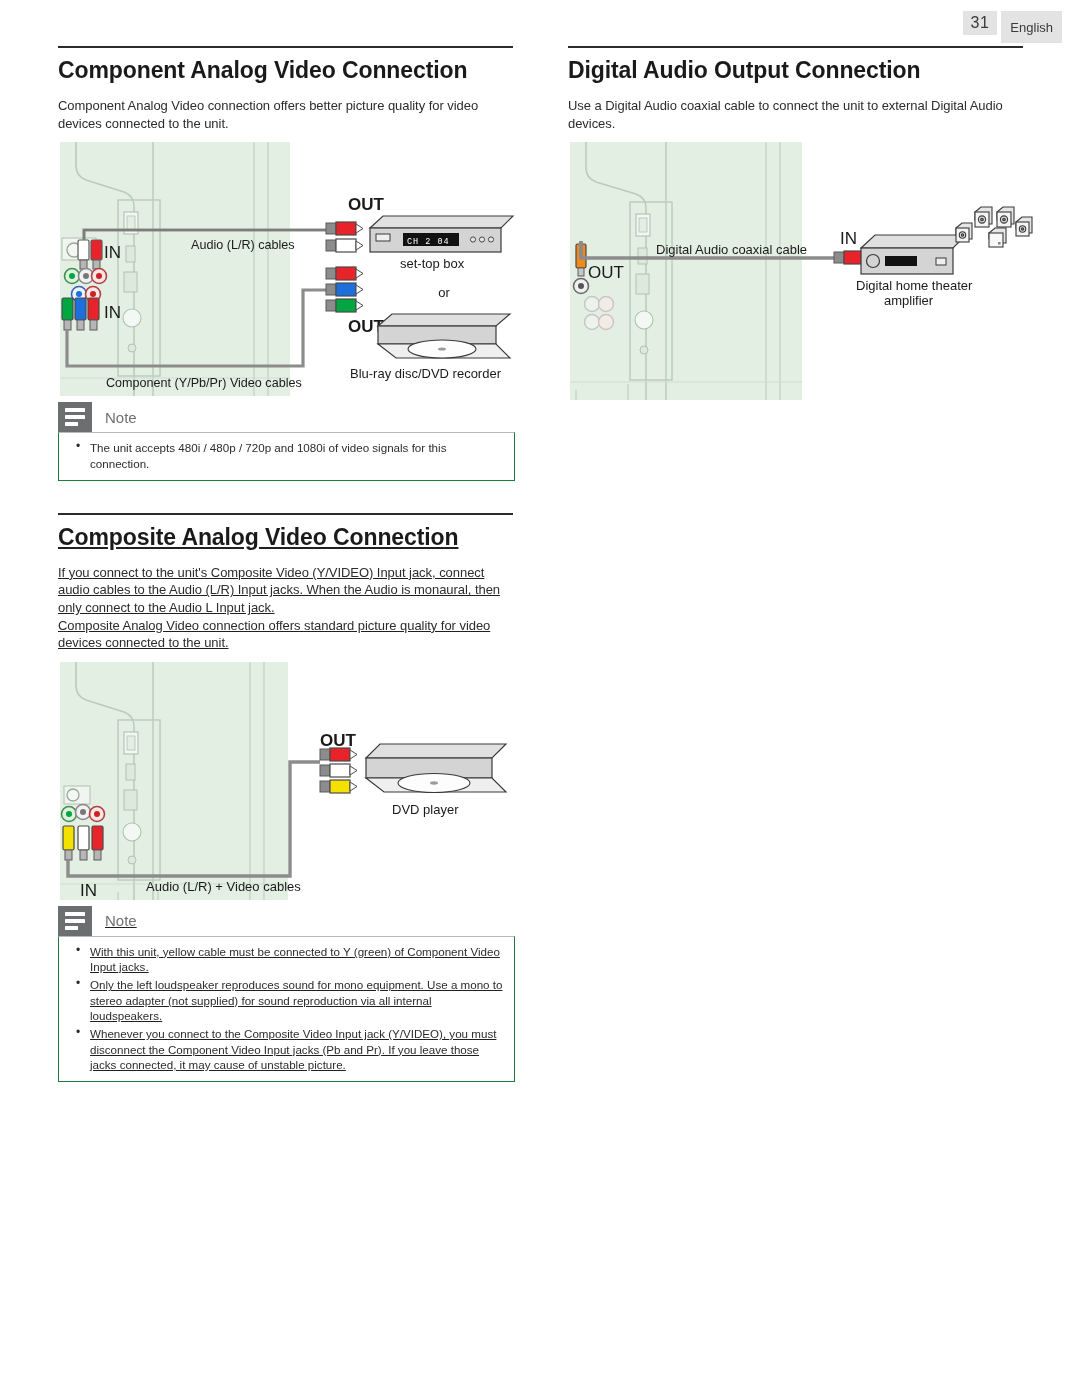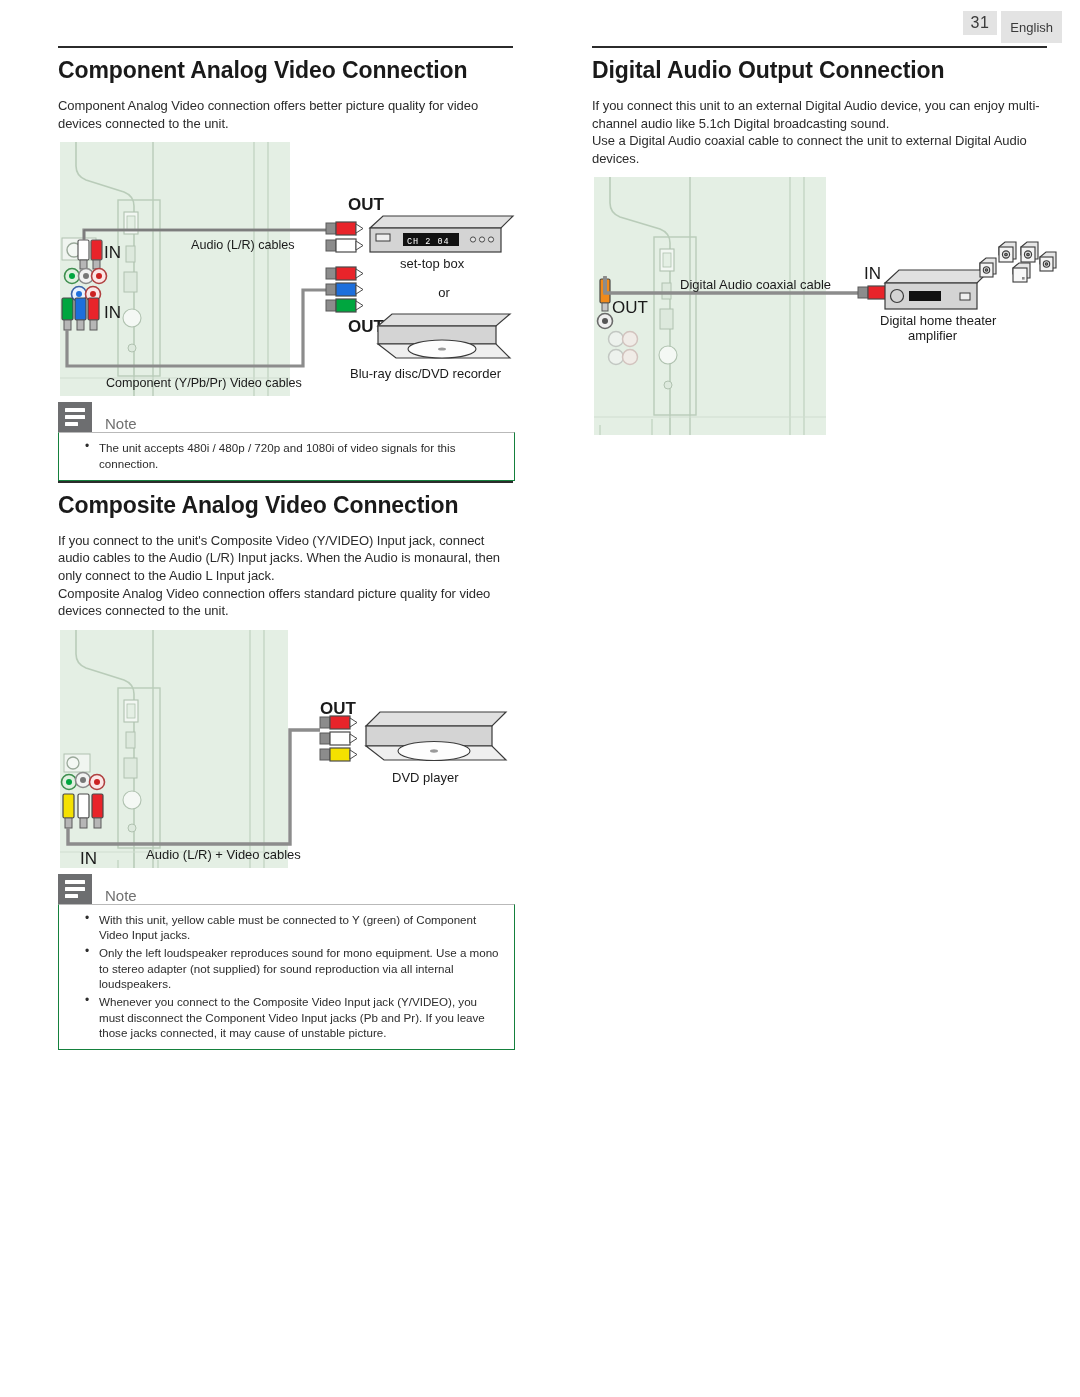--- a/index.html
+++ b/index.html
@@ -29,50 +29,50 @@
   .page-lang {
     background:#e3e3e3; color:#3a3a3a;
     padding:16px 9px;
     display:flex; align-items:center; justify-content:center;
     font-size:13px;
   }
 
   
   .col { position:absolute; top:46px; width:460px; }
   .col-left  { left:58px; }
-  .col-right { left:568px;margin-left:24px; }
+  .col-right { left:568px; }
 
   .rule { border-top:2.2px solid #2b2b2b; width:455px; margin-bottom:9px; }
 
   h2.section-title {
     font-size:23px; font-weight:600; letter-spacing:-0.1px;
     margin:0 0 13px 0; color:#1a1a1a;
   }
   p.body-text {
     font-size:13px; line-height:1.355; margin:0; color:#2c2c2c;
     letter-spacing:-0.05px;
   }
   p.body-text + p.body-text { margin-top:0px; }
 
   
   .note-wrap { width:457px; margin-top:4px; }
-  .note-head { display:flex; align-items:flex-end; height:30px; }
+  .note-head { display:flex; align-items:center; height:30px; }
   .note-icon {
     width:34px; height:30px; background:#6d6e70;
     display:flex; flex-direction:column; justify-content:center;
     align-items:center; gap:3px; flex:none;
   }
   .note-icon i { display:block; background:#fff; height:4px; border-radius:.5px; }
   .note-icon i:nth-child(1){ width:20px; }
   .note-icon i:nth-child(2){ width:20px; }
   .note-icon i:nth-child(3){ width:13px; margin-right:7px; }
   .note-label { font-size:15px; color:#707070; padding-left:13px; }
   .note-body {
     border:1px solid #15803d; border-top:1px solid #b9b9b9;
-    padding:7px 10px 9px 23px;
+    padding:7px 10px 9px 14px;
   }
   ul.note-list { margin:0; padding:0; list-style:none; }
   ul.note-list li {
     position:relative; padding-left:17px;
     font-size:11.6px; line-height:1.32; color:#2c2c2c;
     margin-bottom:3px;
   }
   ul.note-list li:last-child { margin-bottom:0; }
   ul.note-list li:before {
     content:"\2022"; position:absolute; left:3px; top:-1px;
@@ -240,21 +240,21 @@
         <div class="note-label">Note</div>
       </div>
       <div class="note-body">
         <ul class="note-list">
           <li>The unit accepts 480i / 480p / 720p and 1080i of video signals for this connection.</li>
         </ul>
       </div>
     </div>
   </section>
 
-  <section style="">
+  <section style="margin-top:32px;text-decoration:underline;">
     <div class="rule"></div>
     <h2 class="section-title">Composite Analog Video Connection</h2>
     <p class="body-text">If you connect to the unit's Composite Video (Y/VIDEO) Input jack, connect audio cables to the Audio (L/R) Input jacks. When the Audio is monaural, then only connect to the Audio L Input jack.</p>
     <p class="body-text">Composite Analog Video connection offers standard picture quality for video devices connected to the unit.</p>
 
     <div class="figure">
       <svg width="460" height="242" viewBox="0 0 460 242" xmlns="http://www.w3.org/2000/svg" font-family="Liberation Sans, sans-serif">
 
         <g>
           <rect x="2" y="2" width="228" height="238" fill="#e4efe4"></rect>
@@ -352,21 +352,20 @@
         </ul>
       </div>
     </div>
   </section>
 </div>
 
 <div class="col col-right">
   <section>
     <div class="rule"></div>
     <h2 class="section-title">Digital Audio Output Connection</h2>
-    <p class="body-text">If you connect this unit to an external Digital Audio device, you can enjoy multi-channel audio like 5.1ch Digital broadcasting sound.</p>
     <p class="body-text">Use a Digital Audio coaxial cable to connect the unit to external Digital Audio devices.</p>
 
     <div class="figure">
       <svg width="470" height="262" viewBox="0 0 470 262" xmlns="http://www.w3.org/2000/svg" font-family="Liberation Sans, sans-serif">
 
         <g>
           <rect x="2" y="2" width="232" height="258" fill="#e4efe4"></rect>
           <path d="M18 2 L18 28 Q18 38 28 42 L68 54 Q78 58 78 68 L78 260" fill="none" stroke="#b9ccb9" stroke-width="1.6"></path>
           <line x1="98" y1="2" x2="98" y2="260" stroke="#b9ccb9" stroke-width="1.4"></line>
           <line x1="198" y1="2" x2="198" y2="260" stroke="#c4d6c4" stroke-width="1.4"></line>

